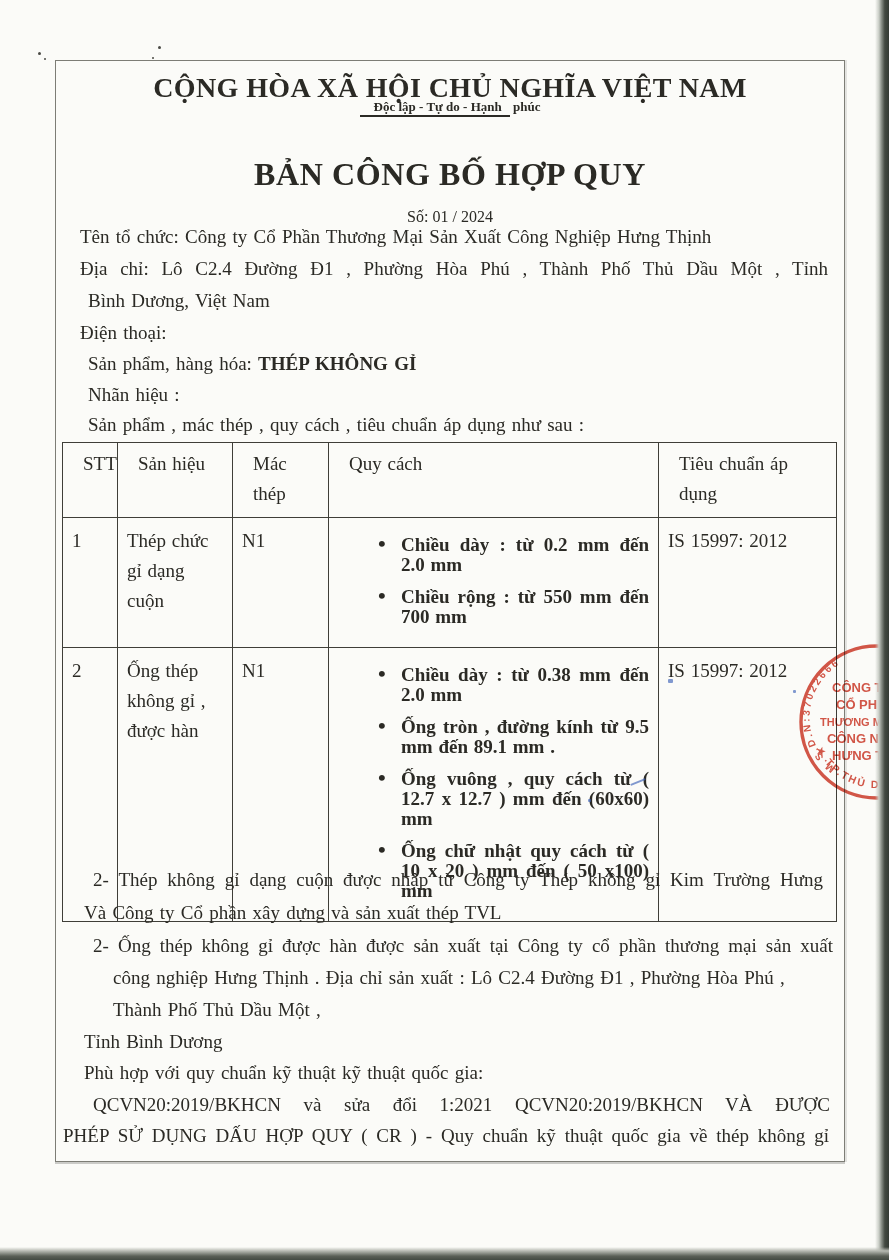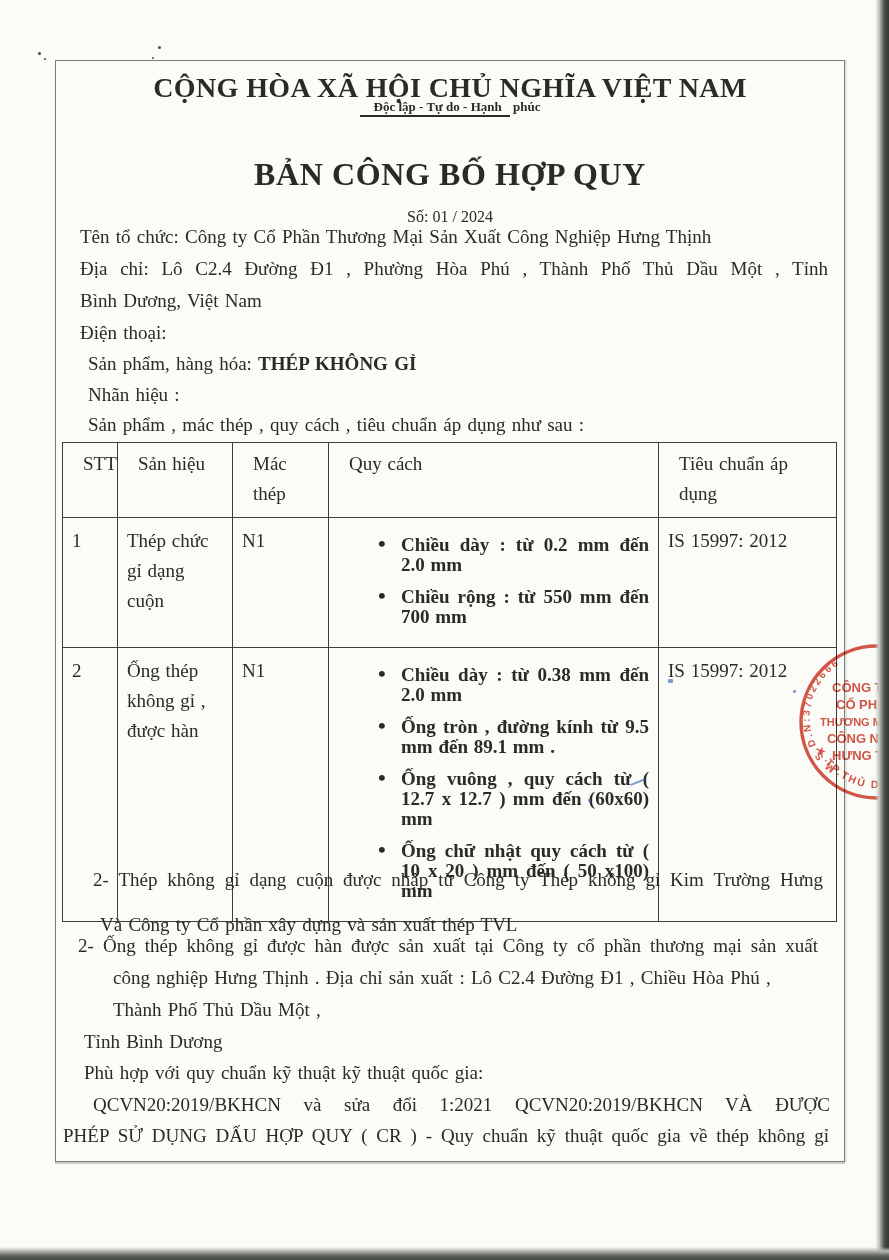--- a/index.html
+++ b/index.html
@@ -73,21 +73,21 @@
 <div class="abs page-frame"></div>
 
 <div class="abs centered nat-line1">CỘNG HÒA XÃ HỘI CHỦ NGHĨA VIỆT NAM</div>
 <div class="abs centered motto"><span class="ul">Độc lập - Tự do - Hạnh</span> <span>phúc</span></div>
 
 <div class="abs centered doc-title">BẢN CÔNG BỐ HỢP QUY</div>
 <div class="abs centered doc-number">Số: 01 / 2024</div>
 
 <div class="abs bodyline" style="left:80px;top:221px;width:750px;">Tên tổ chức: Công ty Cổ Phần Thương Mại Sản Xuất Công Nghiệp Hưng Thịnh</div>
 <div class="abs bodyline fitline" style="left:80px;top:253px;width:748px;">Địa chỉ: Lô C2.4 Đường Đ1 , Phường Hòa Phú , Thành Phố Thủ Dầu Một , Tỉnh</div>
-<div class="abs bodyline" style="left:80px;top:285px;">Bình Dương, Việt Nam</div>
+<div class="abs bodyline" style="left:88px;top:285px;">Bình Dương, Việt Nam</div>
 <div class="abs bodyline" style="left:80px;top:317px;">Điện thoại:</div>
 <div class="abs bodyline" style="left:88px;top:348px;"><span>Sản phẩm, hàng hóa: </span><b>THÉP KHÔNG GỈ</b></div>
 <div class="abs bodyline" style="left:88px;top:379px;">Nhãn hiệu :</div>
 <div class="abs bodyline" style="left:88px;top:409px;">Sản phẩm , mác thép , quy cách , tiêu chuẩn áp dụng như sau :</div>
 
 <table class="spec">
   <colgroup>
     <col style="width:55px">
       <col style="width:115px">
       <col style="width:96px">
@@ -125,23 +125,23 @@
         <li>Ống vuông , quy cách từ ( 12.7 x 12.7 ) mm đến (60x60) mm</li>
         <li>Ống chữ nhật quy cách từ ( 10 x 20 ) mm đến ( 50 x100) mm</li>
       </ul>
     </td>
     <td class="c-tc">IS 15997: 2012</td>
   </tr>
 </tbody>
   </table>
 
 <div class="abs bodyline fitline" style="left:93px;top:864px;width:730px;">2-  Thép không gỉ dạng cuộn được nhập từ Công ty Thép không gỉ Kim Trường Hưng</div>
-<div class="abs bodyline" style="left:100px;top:897px;margin-top:12px;">Và Công ty Cổ phần xây dựng và sản xuất thép TVL</div>
-<div class="abs bodyline fitline" style="left:78px;top:930px;width:740px;">2-  Ống thép không gỉ được hàn được sản xuất tại Công ty cổ phần thương mại sản xuất</div>
-<div class="abs bodyline" style="left:113px;top:962px;">công nghiệp Hưng Thịnh . Địa chỉ sản xuất : Lô C2.4 Đường Đ1 , Chiều Hòa Phú ,</div>
+<div class="abs bodyline" style="left:84px;top:897px;">Và Công ty Cổ phần xây dựng và sản xuất thép TVL</div>
+<div class="abs bodyline fitline" style="left:93px;top:930px;width:740px;">2-  Ống thép không gỉ được hàn được sản xuất tại Công ty cổ phần thương mại sản xuất</div>
+<div class="abs bodyline" style="left:113px;top:962px;">công nghiệp Hưng Thịnh . Địa chỉ sản xuất : Lô C2.4 Đường Đ1 , Phường Hòa Phú ,</div>
 <div class="abs bodyline" style="left:113px;top:994px;">Thành Phố Thủ Dầu Một ,</div>
 <div class="abs bodyline" style="left:84px;top:1026px;">Tỉnh Bình Dương</div>
 <div class="abs bodyline" style="left:84px;top:1057px;">Phù hợp với quy chuẩn kỹ thuật kỹ thuật quốc gia:</div>
 <div class="abs bodyline fitline" style="left:93px;top:1089px;width:737px;">QCVN20:2019/BKHCN và sửa đổi 1:2021 QCVN20:2019/BKHCN VÀ ĐƯỢC</div>
 <div class="abs bodyline fitline" style="left:63px;top:1120px;width:766px;">PHÉP SỬ DỤNG DẤU HỢP QUY ( CR ) -  Quy chuẩn kỹ thuật quốc gia về thép không gỉ</div>
 
 <svg class="abs stamp" viewBox="-88 -88 176 176">
   <circle cx="0" cy="0" r="76" fill="none" stroke="#d24a3b" stroke-width="3.4"></circle>
   <defs>
     <path id="arcTop" d="M -41.5 46.1 A 62 62 0 1 1 35.6 -50.8" fill="none"></path>

